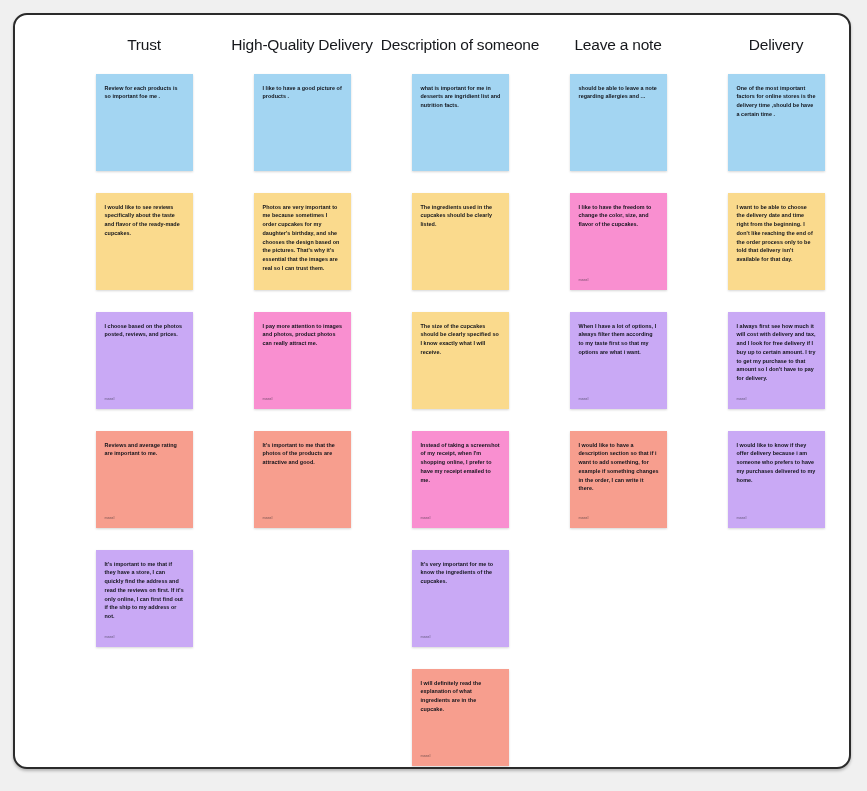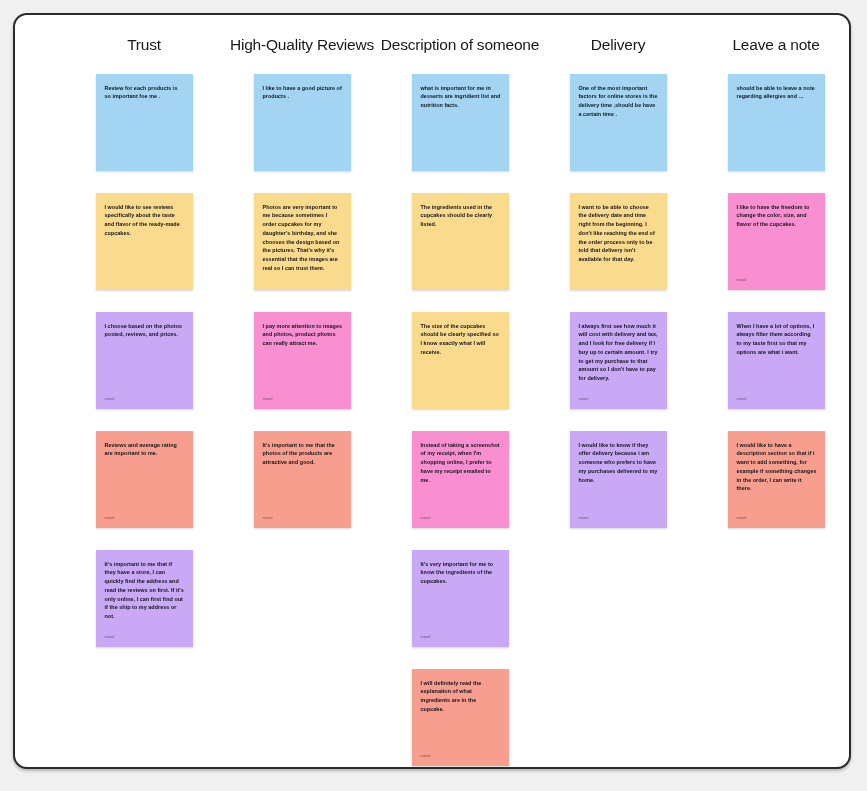--- a/index.html
+++ b/index.html
@@ -125,21 +125,21 @@
             <div class="note-text">Reviews and average rating are important to me.</div>
             <div class="note-author">maral</div>
           </div>
           <div class="note" style="background: rgb(201, 169, 245);">
             <div class="note-text">It's important to me that if they have a store, I can quickly find the address and read the reviews on first. If it's only online, I can first find out if the ship to my address or not.</div>
             <div class="note-author">maral</div>
           </div>
         </div>
       </div>
       <div class="column">
-        <div class="column-header">High-Quality Reviews</div>
+        <div class="column-header">High-Quality Delivery</div>
         <div class="note-stack">
           <div class="note" style="background: rgb(163, 213, 242);">
             <div class="note-text">I like to have a good picture of products .</div>
           </div>
           <div class="note" style="background: rgb(250, 218, 141);">
             <div class="note-text">Photos are very important to me because sometimes I order cupcakes for my daughter's birthday, and she chooses the design based on the pictures. That's why it's essential that the images are real so I can trust them.</div>
           </div>
           <div class="note" style="background: rgb(249, 143, 208);">
             <div class="note-text">I pay more attention to images and photos, product photos can really attract me.</div>
             <div class="note-author">maral</div>
@@ -170,52 +170,52 @@
             <div class="note-text">It's very important for me to know the ingredients of the cupcakes.</div>
             <div class="note-author">maral</div>
           </div>
           <div class="note" style="background: rgb(247, 158, 142);">
             <div class="note-text">I will definitely read the explanation of what ingredients are in the cupcake.</div>
             <div class="note-author">maral</div>
           </div>
         </div>
       </div>
       <div class="column">
-        <div class="column-header">Delivery</div>
-        <div class="note-stack">
-          <div class="note" style="background: rgb(163, 213, 242);">
-            <div class="note-text">One of the most important factors for online stores is the delivery time ,should be have a certain time .</div>
-          </div>
-          <div class="note" style="background: rgb(250, 218, 141);">
-            <div class="note-text">I want to be able to choose the delivery date and time right from the beginning. I don't like reaching the end of the order process only to be told that delivery isn't available for that day.</div>
-          </div>
-          <div class="note" style="background: rgb(201, 169, 245);">
-            <div class="note-text">I always first see how much it will cost with delivery and tax, and I look for free delivery if I buy up to certain amount. I try to get my purchase to that amount so I don't have to pay for delivery.</div>
-            <div class="note-author">maral</div>
-          </div>
-          <div class="note" style="background: rgb(201, 169, 245);">
-            <div class="note-text">I would like to know if they offer delivery because i am someone who prefers to have my purchases delivered to my home.</div>
-            <div class="note-author">maral</div>
-          </div>
-        </div>
-      </div>
-      <div class="column">
         <div class="column-header">Leave a note</div>
         <div class="note-stack">
           <div class="note" style="background: rgb(163, 213, 242);">
             <div class="note-text">should be able to leave a note regarding allergies and ...</div>
           </div>
           <div class="note" style="background: rgb(249, 143, 208);">
             <div class="note-text">I like to have the freedom to change the color, size, and flavor of the cupcakes.</div>
             <div class="note-author">maral</div>
           </div>
           <div class="note" style="background: rgb(201, 169, 245);">
             <div class="note-text">When I have a lot of options, I always filter them according to my taste first so that my options are what i want.</div>
             <div class="note-author">maral</div>
           </div>
           <div class="note" style="background: rgb(247, 158, 142);">
             <div class="note-text">I would like to have a description section so that if i want to add something, for example if something changes in the order, I can write it there.</div>
             <div class="note-author">maral</div>
           </div>
         </div>
       </div>
+      <div class="column">
+        <div class="column-header">Delivery</div>
+        <div class="note-stack">
+          <div class="note" style="background: rgb(163, 213, 242);">
+            <div class="note-text">One of the most important factors for online stores is the delivery time ,should be have a certain time .</div>
+          </div>
+          <div class="note" style="background: rgb(250, 218, 141);">
+            <div class="note-text">I want to be able to choose the delivery date and time right from the beginning. I don't like reaching the end of the order process only to be told that delivery isn't available for that day.</div>
+          </div>
+          <div class="note" style="background: rgb(201, 169, 245);">
+            <div class="note-text">I always first see how much it will cost with delivery and tax, and I look for free delivery if I buy up to certain amount. I try to get my purchase to that amount so I don't have to pay for delivery.</div>
+            <div class="note-author">maral</div>
+          </div>
+          <div class="note" style="background: rgb(201, 169, 245);">
+            <div class="note-text">I would like to know if they offer delivery because i am someone who prefers to have my purchases delivered to my home.</div>
+            <div class="note-author">maral</div>
+          </div>
+        </div>
+      </div>
     </div>
 </div>
 
 </body></html>

